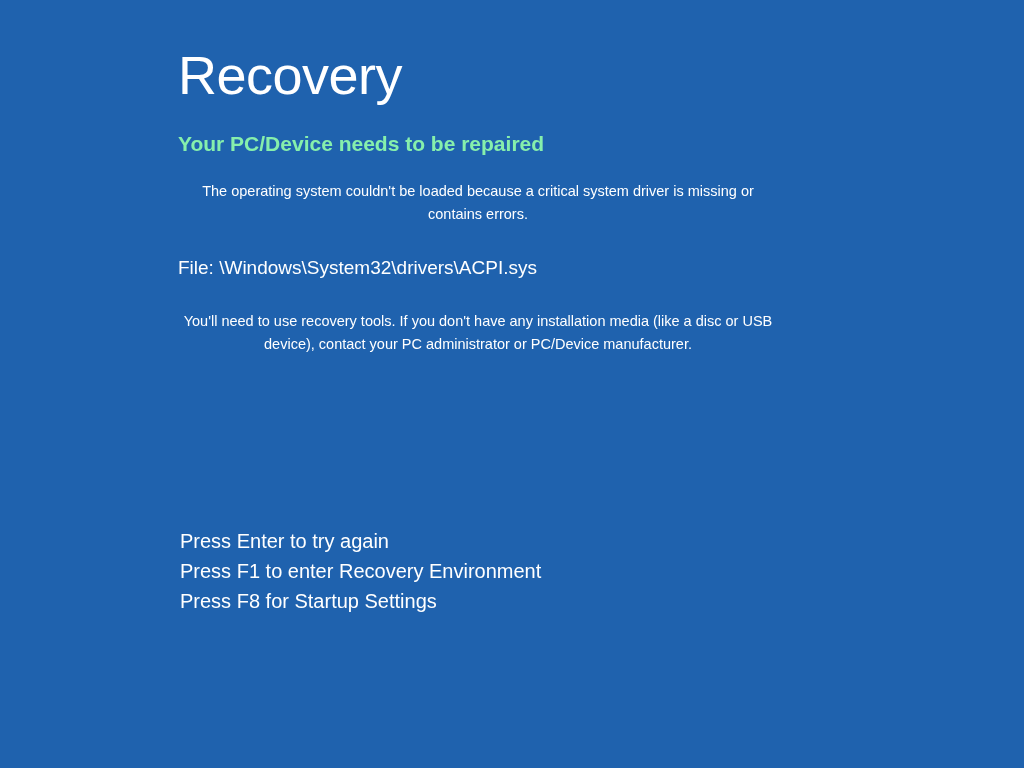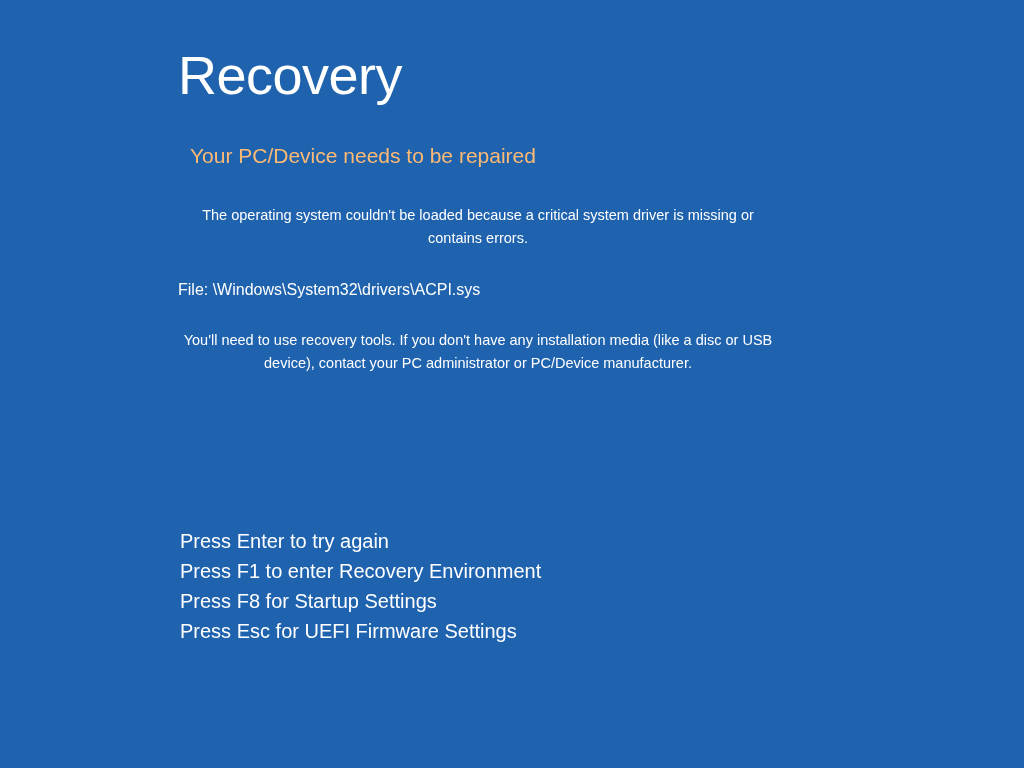--- a/index.html
+++ b/index.html
@@ -26,42 +26,42 @@
     font-size: 54px;
     font-weight: 300;
     line-height: 1.0;
     letter-spacing: -0.5px;
     margin: 0;
     padding-top: 8px;
     color: #ffffff;
   }
   .subtitle {
     font-size: 21px;
-    font-weight: 400;
-    margin: 12px;
+    font-weight: 700;
+    margin: 0;
     padding-top: 30px;
-    color: #fdba74;
+    color: #86efac;
   }
   .body-block {
     padding-top: 24px;
     max-width: 600px;
   }
   .para {
     font-size: 14.5px;
     font-weight: 400;
     line-height: 1.62;
     margin: 0;
     color: #ffffff;
     text-align: center;
   }
   .gap {
     height: 26px;
   }
   .detail-line {
-    font-size: 16px;
+    font-size: 19px;
     line-height: 1.62;
     margin: 0;
     color: #ffffff;
   }
   .actions {
     position: absolute;
     left: 180px;
     top: 526px;
   }
   .action-line {
@@ -86,16 +86,15 @@
     <div class="gap"></div>
     <p class="detail-line">File: \Windows\System32\drivers\ACPI.sys</p>
     <div class="gap"></div>
     <p class="para">You'll need to use recovery tools. If you don't have any installation media (like a disc or USB device), contact your PC administrator or PC/Device manufacturer.</p>
   </div>
 
   <div class="actions">
     <div class="action-line">Press Enter to try again</div>
     <div class="action-line">Press F1 to enter Recovery Environment</div>
     <div class="action-line">Press F8 for Startup Settings</div>
-    <div class="action-line">Press Esc for UEFI Firmware Settings</div>
   </div>
 
 </div>
 
 </body></html>

